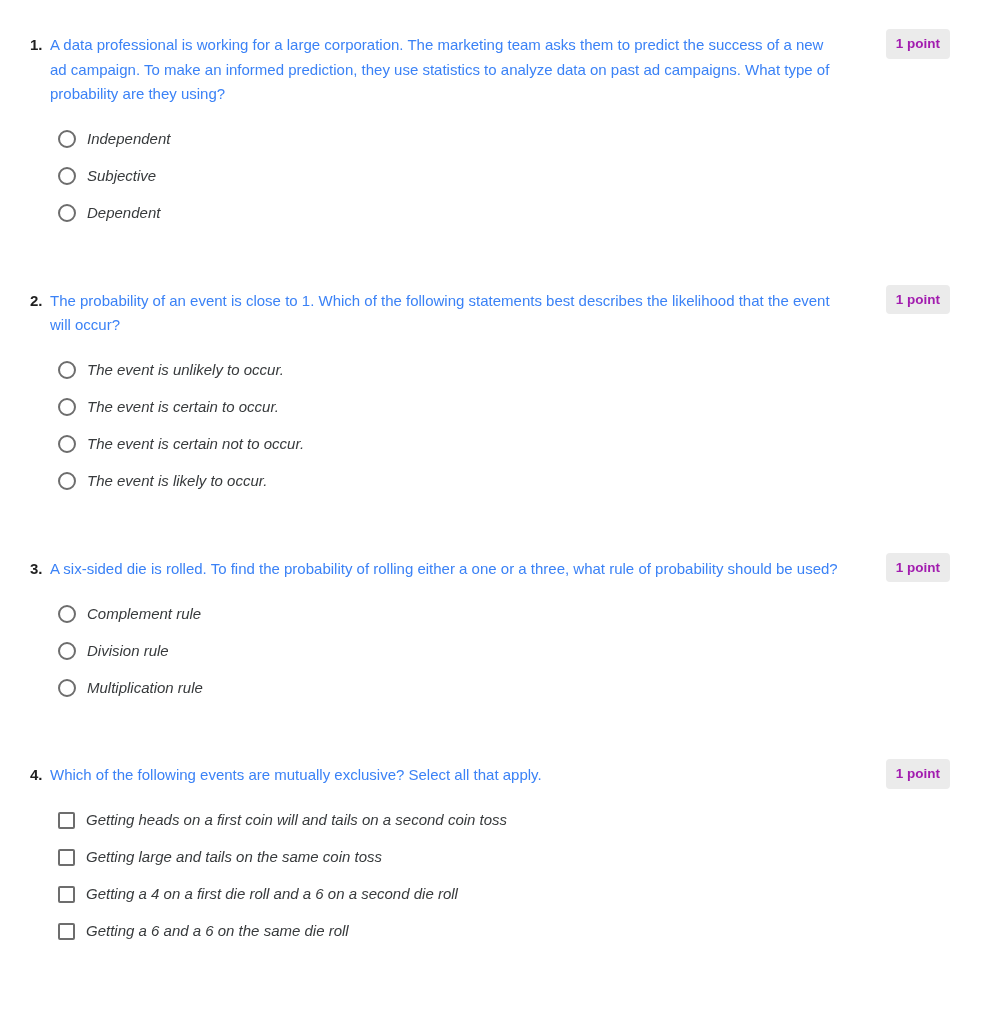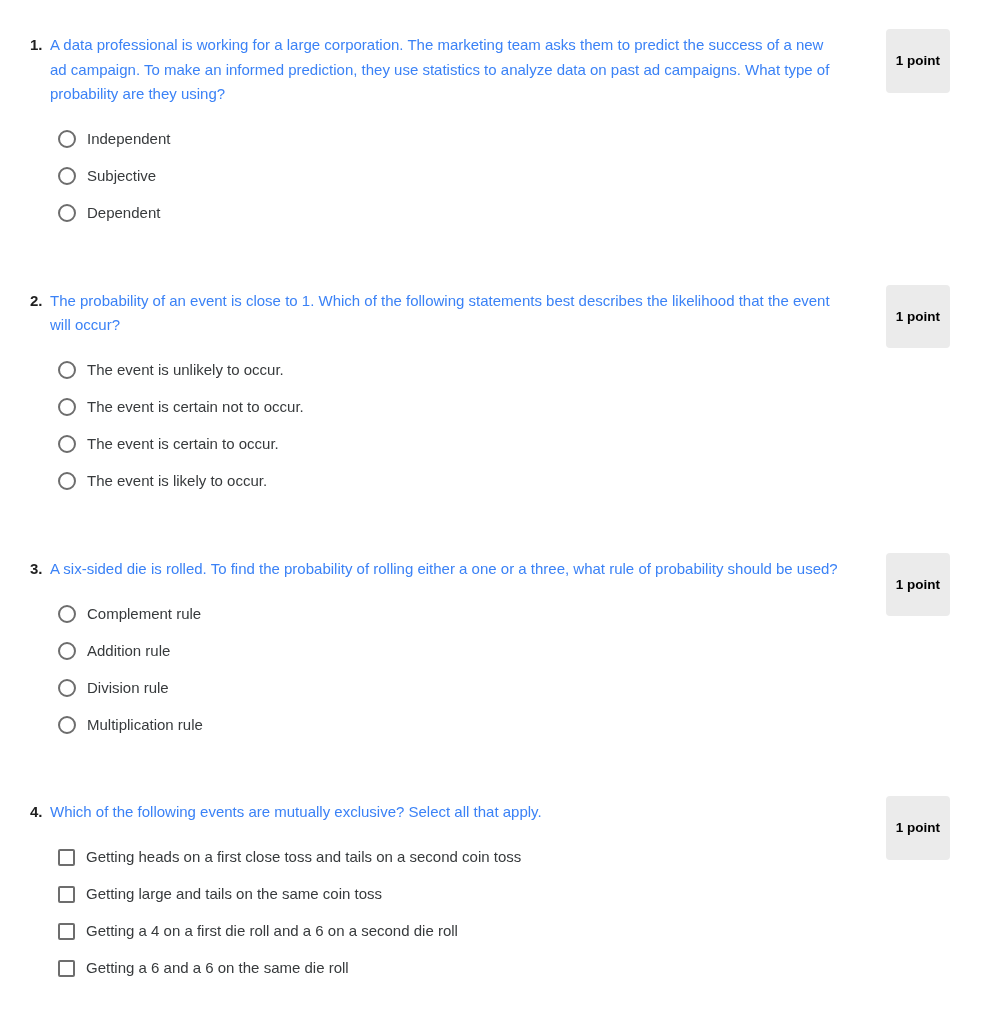--- a/index.html
+++ b/index.html
@@ -64,31 +64,32 @@
     border: 2px solid #6d6d6d;
     border-radius: 2px;
     background: #ffffff;
     flex: 0 0 auto;
   }
   .opt-label {
     font-size: 15px;
     color: #373a3c;
     margin-left: 11px;
     line-height: 20px;
+    font-style: italic;
   }
   .points-badge {
     flex: 0 0 auto;
     margin-left: 20px;
     margin-top: -4px;
     background: #ebebeb;
-    color: #000000;
+    color: #a21caf;
     font-size: 13.5px;
     font-weight: 700;
     line-height: 1;
-    padding: 25px 10px;
+    padding: 8px 10px;
     border-radius: 4px;
     white-space: nowrap;
   }
 </style>
 </head>
 <body>
 
 <div class="quiz-page">
 
   <div class="question">
@@ -121,25 +122,25 @@
         <span class="q-num">2.</span>
         <div class="q-text">The probability of an event is close to 1. Which of the following statements best describes the likelihood that the event will occur?</div>
       </div>
       <div class="options">
         <div class="option">
           <span class="radio"></span>
           <span class="opt-label">The event is unlikely to occur.</span>
         </div>
         <div class="option">
           <span class="radio"></span>
+          <span class="opt-label">The event is certain to occur.</span>
+        </div>
+        <div class="option">
+          <span class="radio"></span>
           <span class="opt-label">The event is certain not to occur.</span>
-        </div>
-        <div class="option">
-          <span class="radio"></span>
-          <span class="opt-label">The event is certain to occur.</span>
         </div>
         <div class="option">
           <span class="radio"></span>
           <span class="opt-label">The event is likely to occur.</span>
         </div>
       </div>
     </div>
     <div class="points-badge">1 point</div>
   </div>
 
@@ -149,45 +150,41 @@
         <span class="q-num">3.</span>
         <div class="q-text">A six-sided die is rolled. To find the probability of rolling either a one or a three, what rule of probability should be used?</div>
       </div>
       <div class="options">
         <div class="option">
           <span class="radio"></span>
           <span class="opt-label">Complement rule</span>
         </div>
         <div class="option">
           <span class="radio"></span>
-          <span class="opt-label">Addition rule</span>
-        </div>
-        <div class="option">
-          <span class="radio"></span>
           <span class="opt-label">Division rule</span>
         </div>
         <div class="option">
           <span class="radio"></span>
           <span class="opt-label">Multiplication rule</span>
         </div>
       </div>
     </div>
     <div class="points-badge">1 point</div>
   </div>
 
   <div class="question">
     <div class="q-body">
       <div class="q-head">
         <span class="q-num">4.</span>
         <div class="q-text">Which of the following events are mutually exclusive? Select all that apply.</div>
       </div>
       <div class="options">
         <div class="option">
           <span class="checkbox"></span>
-          <span class="opt-label">Getting heads on a first close toss and tails on a second coin toss</span>
+          <span class="opt-label">Getting heads on a first coin will and tails on a second coin toss</span>
         </div>
         <div class="option">
           <span class="checkbox"></span>
           <span class="opt-label">Getting large and tails on the same coin toss</span>
         </div>
         <div class="option">
           <span class="checkbox"></span>
           <span class="opt-label">Getting a 4 on a first die roll and a 6 on a second die roll</span>
         </div>
         <div class="option">

